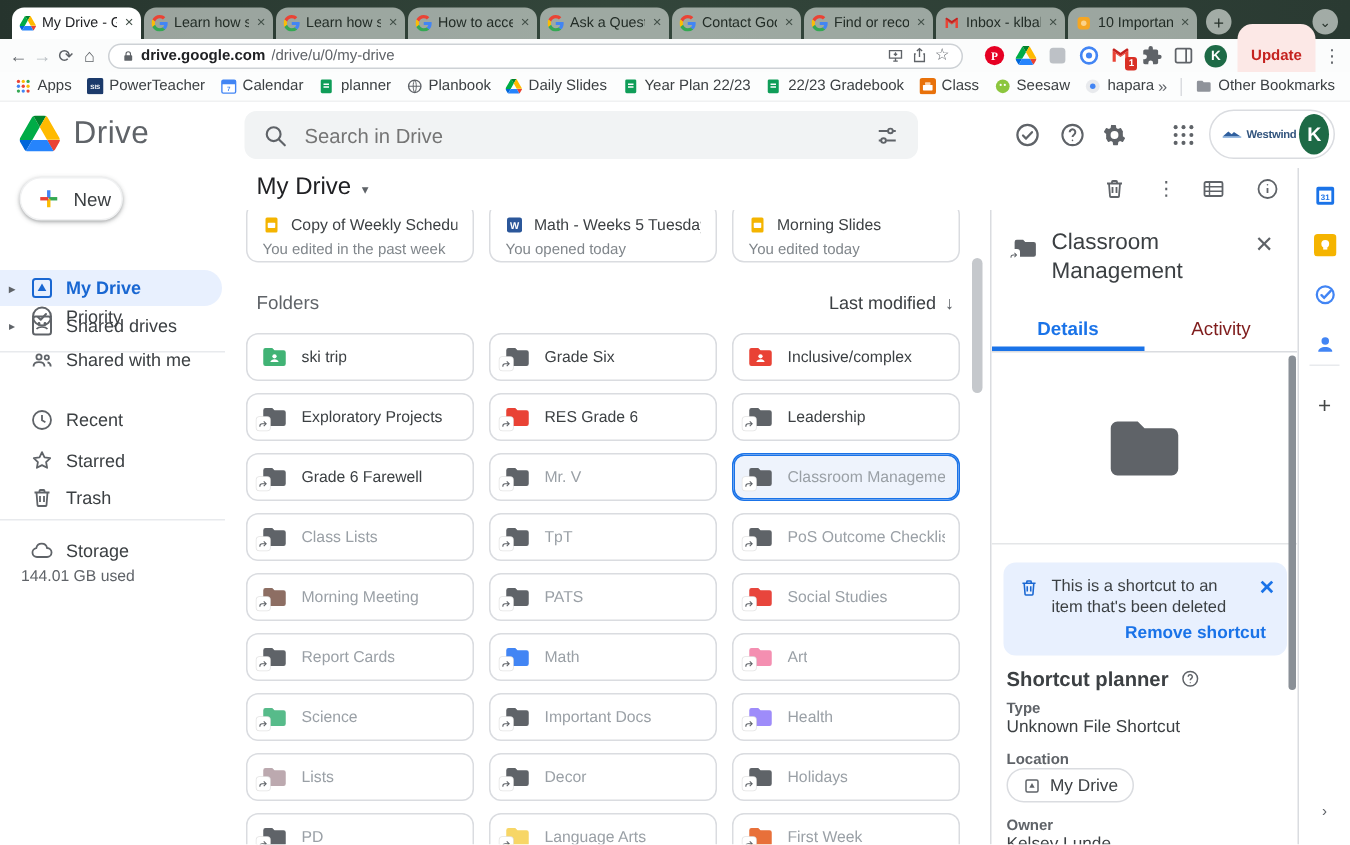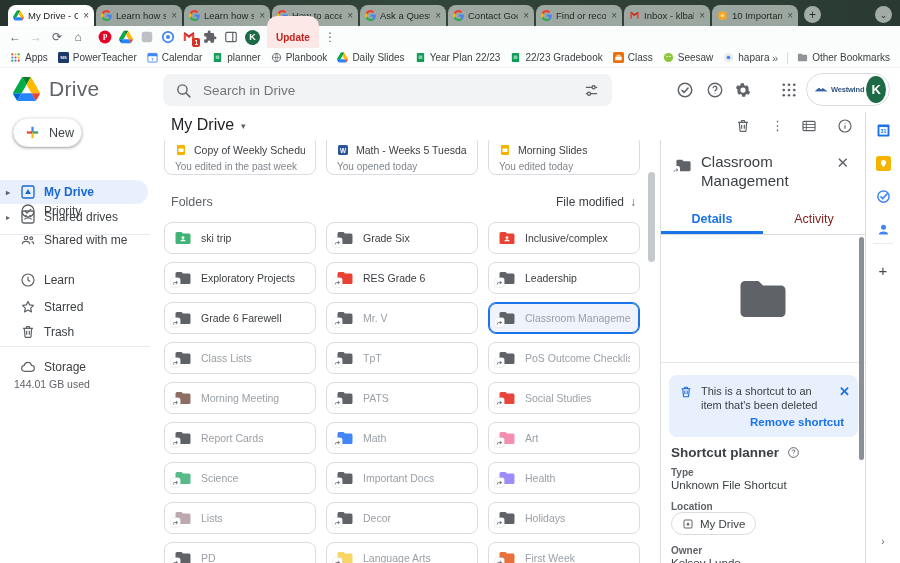--- a/index.html
+++ b/index.html
@@ -294,20 +294,42 @@
     </div>
   <div class="round-btn">+</div>
   <div class="round-btn tabsearch">⌄</div>
 </div>
 
 <div id="toolbar">
   <span class="nav-ico">←</span>
   <span class="nav-ico disabled">→</span>
   <span class="nav-ico">⟳</span>
   <span class="nav-ico">⌂</span>
+  <div class="addr">
+    <span class="lock">
+        <svg viewBox="0 0 24 24" fill="#5f6368">
+          <path d="M7 10V8a5 5 0 0 1 10 0v2h.5c.8 0 1.5.7 1.5 1.5v7c0 .8-.7 1.5-1.5 1.5h-11A1.5 1.5 0 0 1 5 18.5v-7c0-.8.7-1.5 1.5-1.5zm2 0h6V8a3 3 0 0 0-6 0z"></path>
+        </svg>
+      </span>
+    <span class="domain">drive.google.com</span>
+    <span class="path">/drive/u/0/my-drive</span>
+    <span class="addr-ico">
+        <svg viewBox="0 0 24 24" fill="none" stroke="#5f6368" stroke-width="1.8">
+          <path d="M4 5.5h16v10H4zM9 19.5h6M12 15.5v4"></path>
+          <path d="M12 7.5v4M9.8 9.7l2.2 2.2 2.2-2.2" stroke-width="1.6"></path>
+        </svg>
+      </span>
+    <span class="addr-ico">
+        <svg viewBox="0 0 24 24" fill="none" stroke="#5f6368" stroke-width="1.8">
+          <path d="M12 3v11M8.5 6L12 2.8 15.5 6"></path>
+          <path d="M7 10H5.5v10h13V10H17"></path>
+        </svg>
+      </span>
+    <span class="addr-star">☆</span>
+  </div>
   <div class="ext-row">
     <span class="ext-ico">
         <svg viewBox="0 0 24 24">
           <circle cx="12" cy="12" r="11" fill="#e60023"></circle>
           <text x="12" y="17" text-anchor="middle" font-size="13" font-weight="bold" fill="#fff" font-family="Liberation Serif,serif">P</text>
         </svg>
       </span>
     <span class="ext-ico">
         <svg viewBox="0 0 87.3 78">
           <path fill="#0066da" d="M6.6 66.85l3.85 6.65c.8 1.4 1.95 2.5 3.3 3.3L27.5 53H0c0 1.55.4 3.1 1.2 4.5z"></path>
@@ -612,21 +634,21 @@
         <span class="s-label">Shared with me</span>
       </div>
       <div class="side-item" style="top: 156px;">
         <span class="arrowcol"></span>
         <span class="s-ico">
           <svg viewBox="0 0 24 24" fill="none" stroke="#5f6368" stroke-width="1.8">
             <circle cx="12" cy="12" r="9"></circle>
             <path d="M12 7v5.2l3.4 2"></path>
           </svg>
         </span>
-        <span class="s-label">Learn</span>
+        <span class="s-label">Recent</span>
       </div>
       <div class="side-item" style="top: 183px;">
         <span class="arrowcol"></span>
         <span class="s-ico">
           <svg viewBox="0 0 24 24" fill="none" stroke="#5f6368" stroke-width="1.8" stroke-linejoin="round">
             <path d="M12 3.6l2.5 5.2 5.7.8-4.1 4 1 5.7-5.1-2.7-5.1 2.7 1-5.7-4.1-4 5.7-.8z"></path>
           </svg>
         </span>
         <span class="s-label">Starred</span>
       </div>
@@ -718,21 +740,21 @@
                 </svg>
               </span>
               <span>Morning Slides</span>
             </div>
             <div class="sg-meta">You edited today</div>
           </div>
         </div>
       <div class="folders-row">
         <span>Folders</span>
         <span class="sort">
-          <span>File modified</span>
+          <span>Last modified</span>
           <span class="sort-arrow">↓</span>
         </span>
       </div>
       <div class="folder-grid">
           <div class="f-card">
             <span class="f-ico">
               <svg viewBox="0 0 24 24">
                 <path d="M10 4H4a2 2 0 0 0-2 2v12a2 2 0 0 0 2 2h16a2 2 0 0 0 2-2V8a2 2 0 0 0-2-2h-8z" fill="#41b375"></path>
                 <circle cx="12" cy="11.4" r="1.9" fill="#fff"></circle>
                 <path d="M8.3 16.4c.5-1.5 2-2.3 3.7-2.3s3.2.8 3.7 2.3z" fill="#fff"></path>

